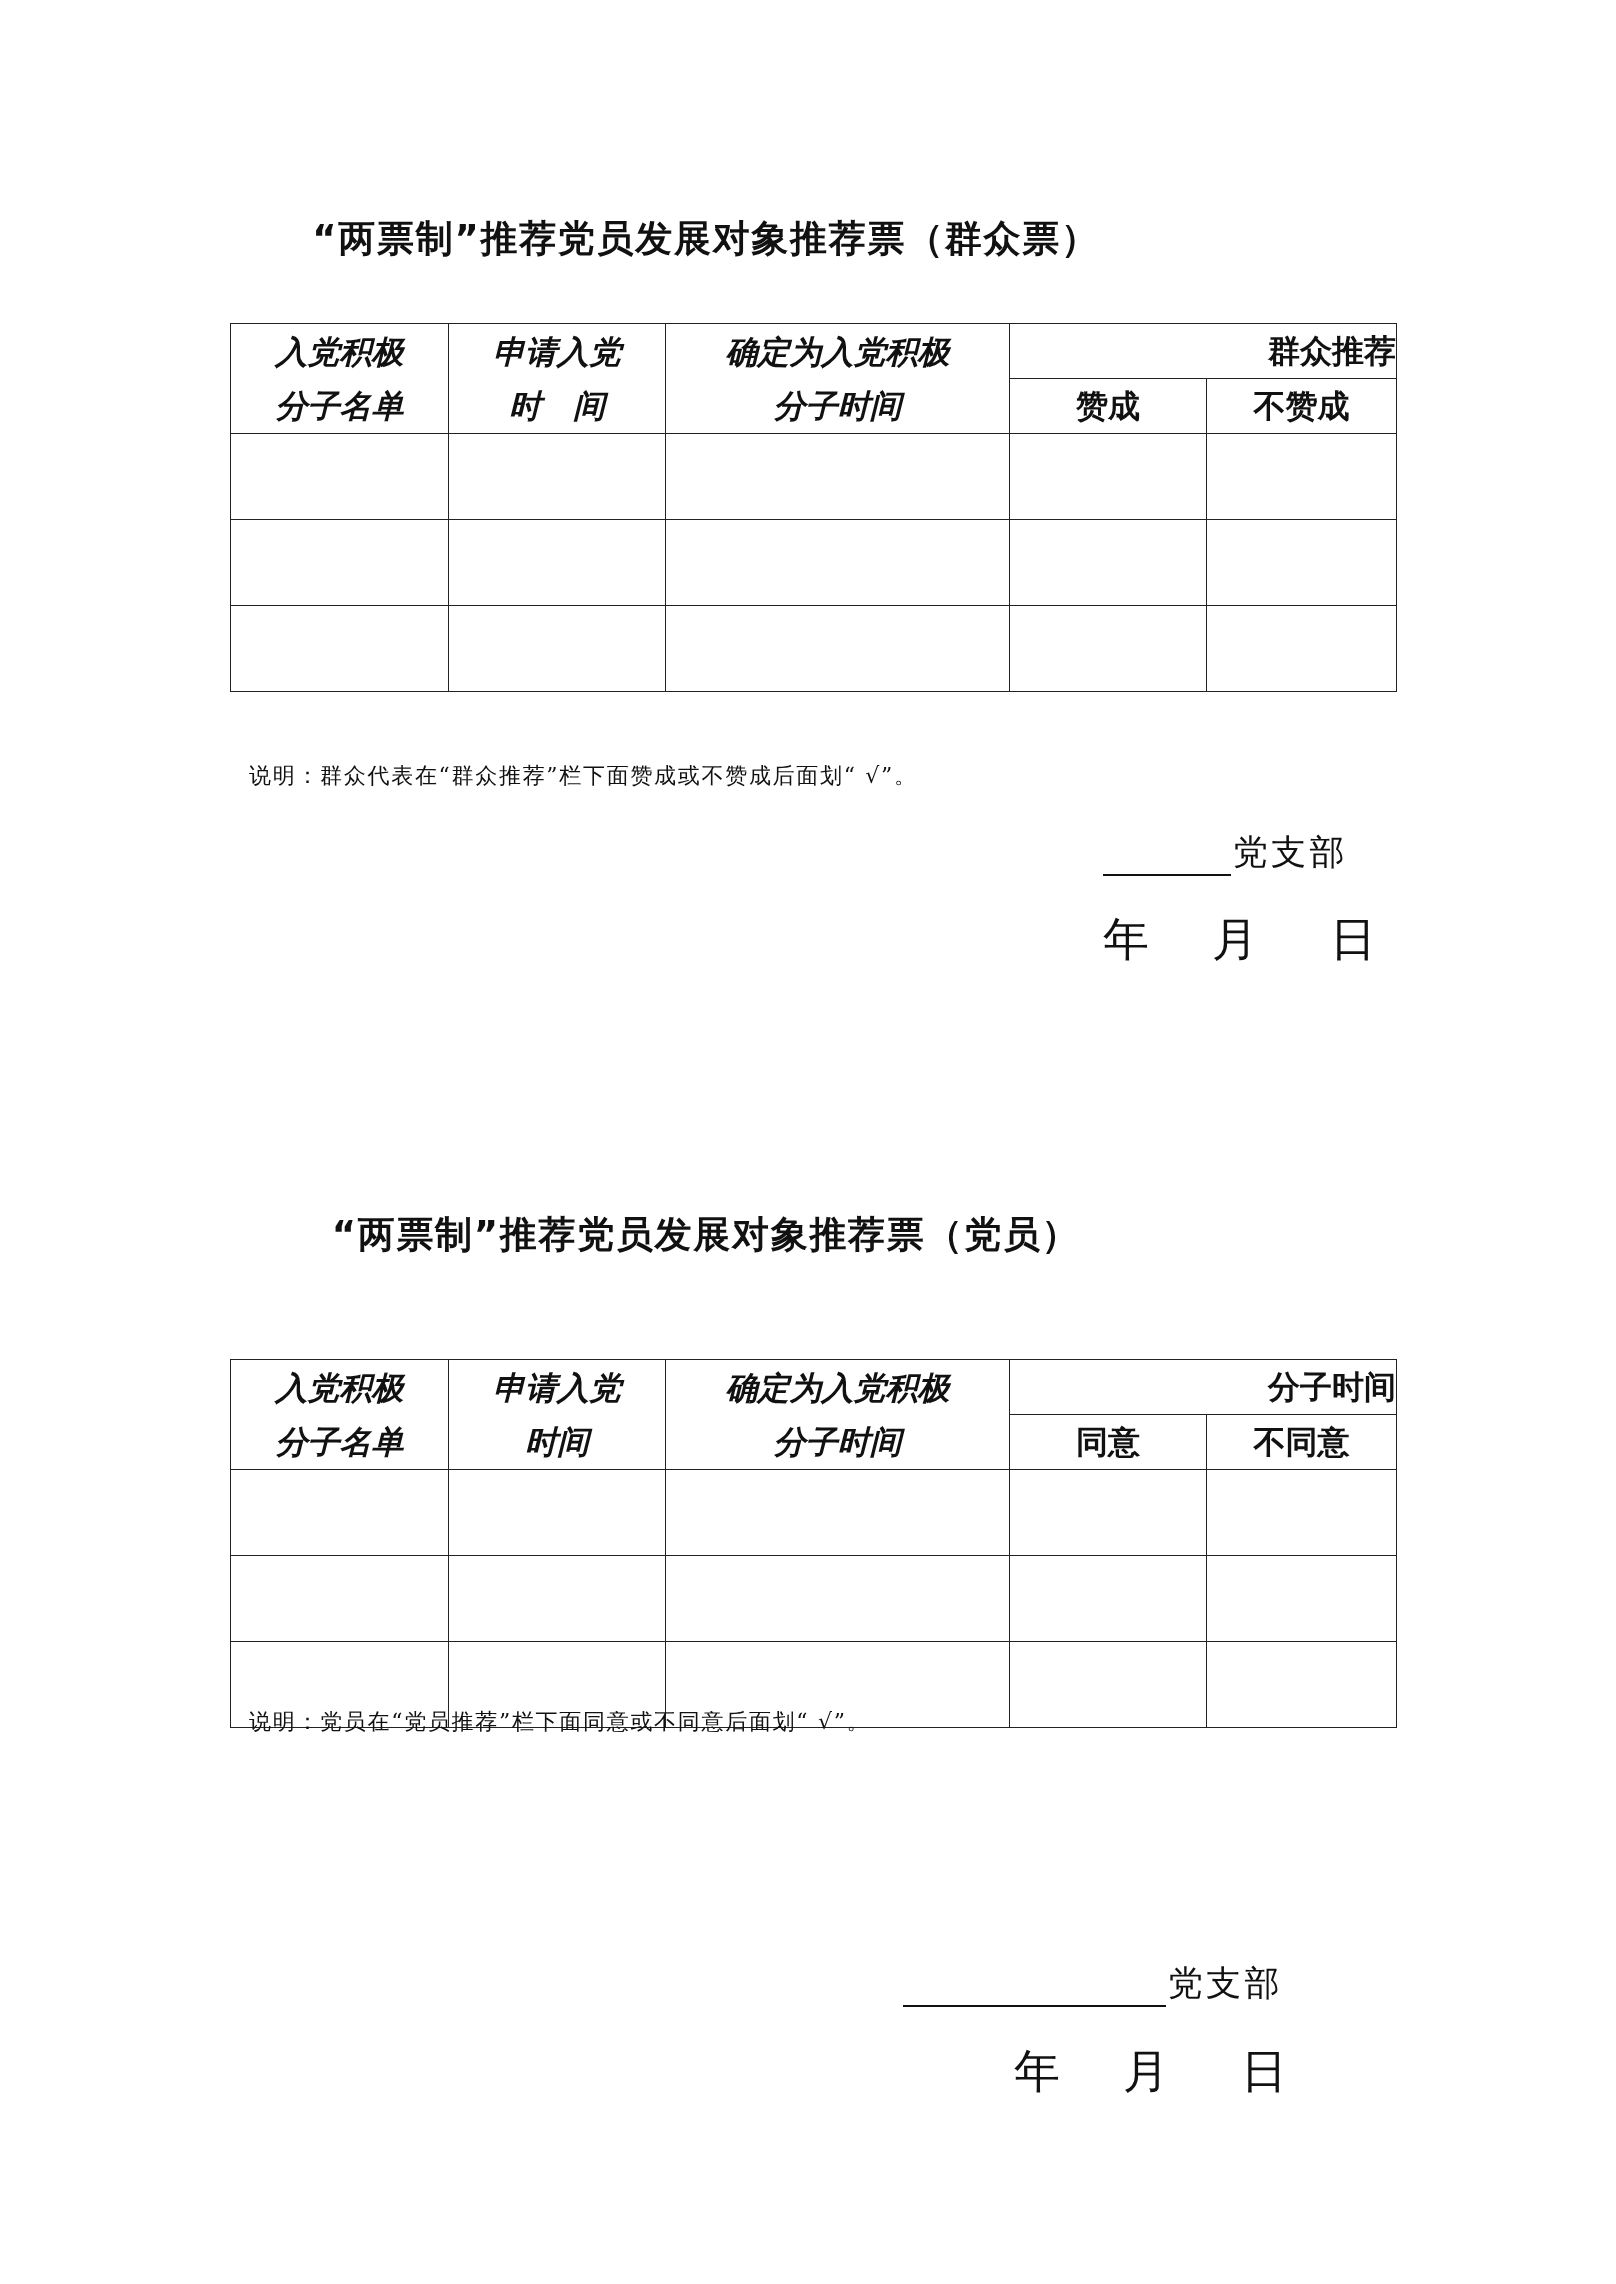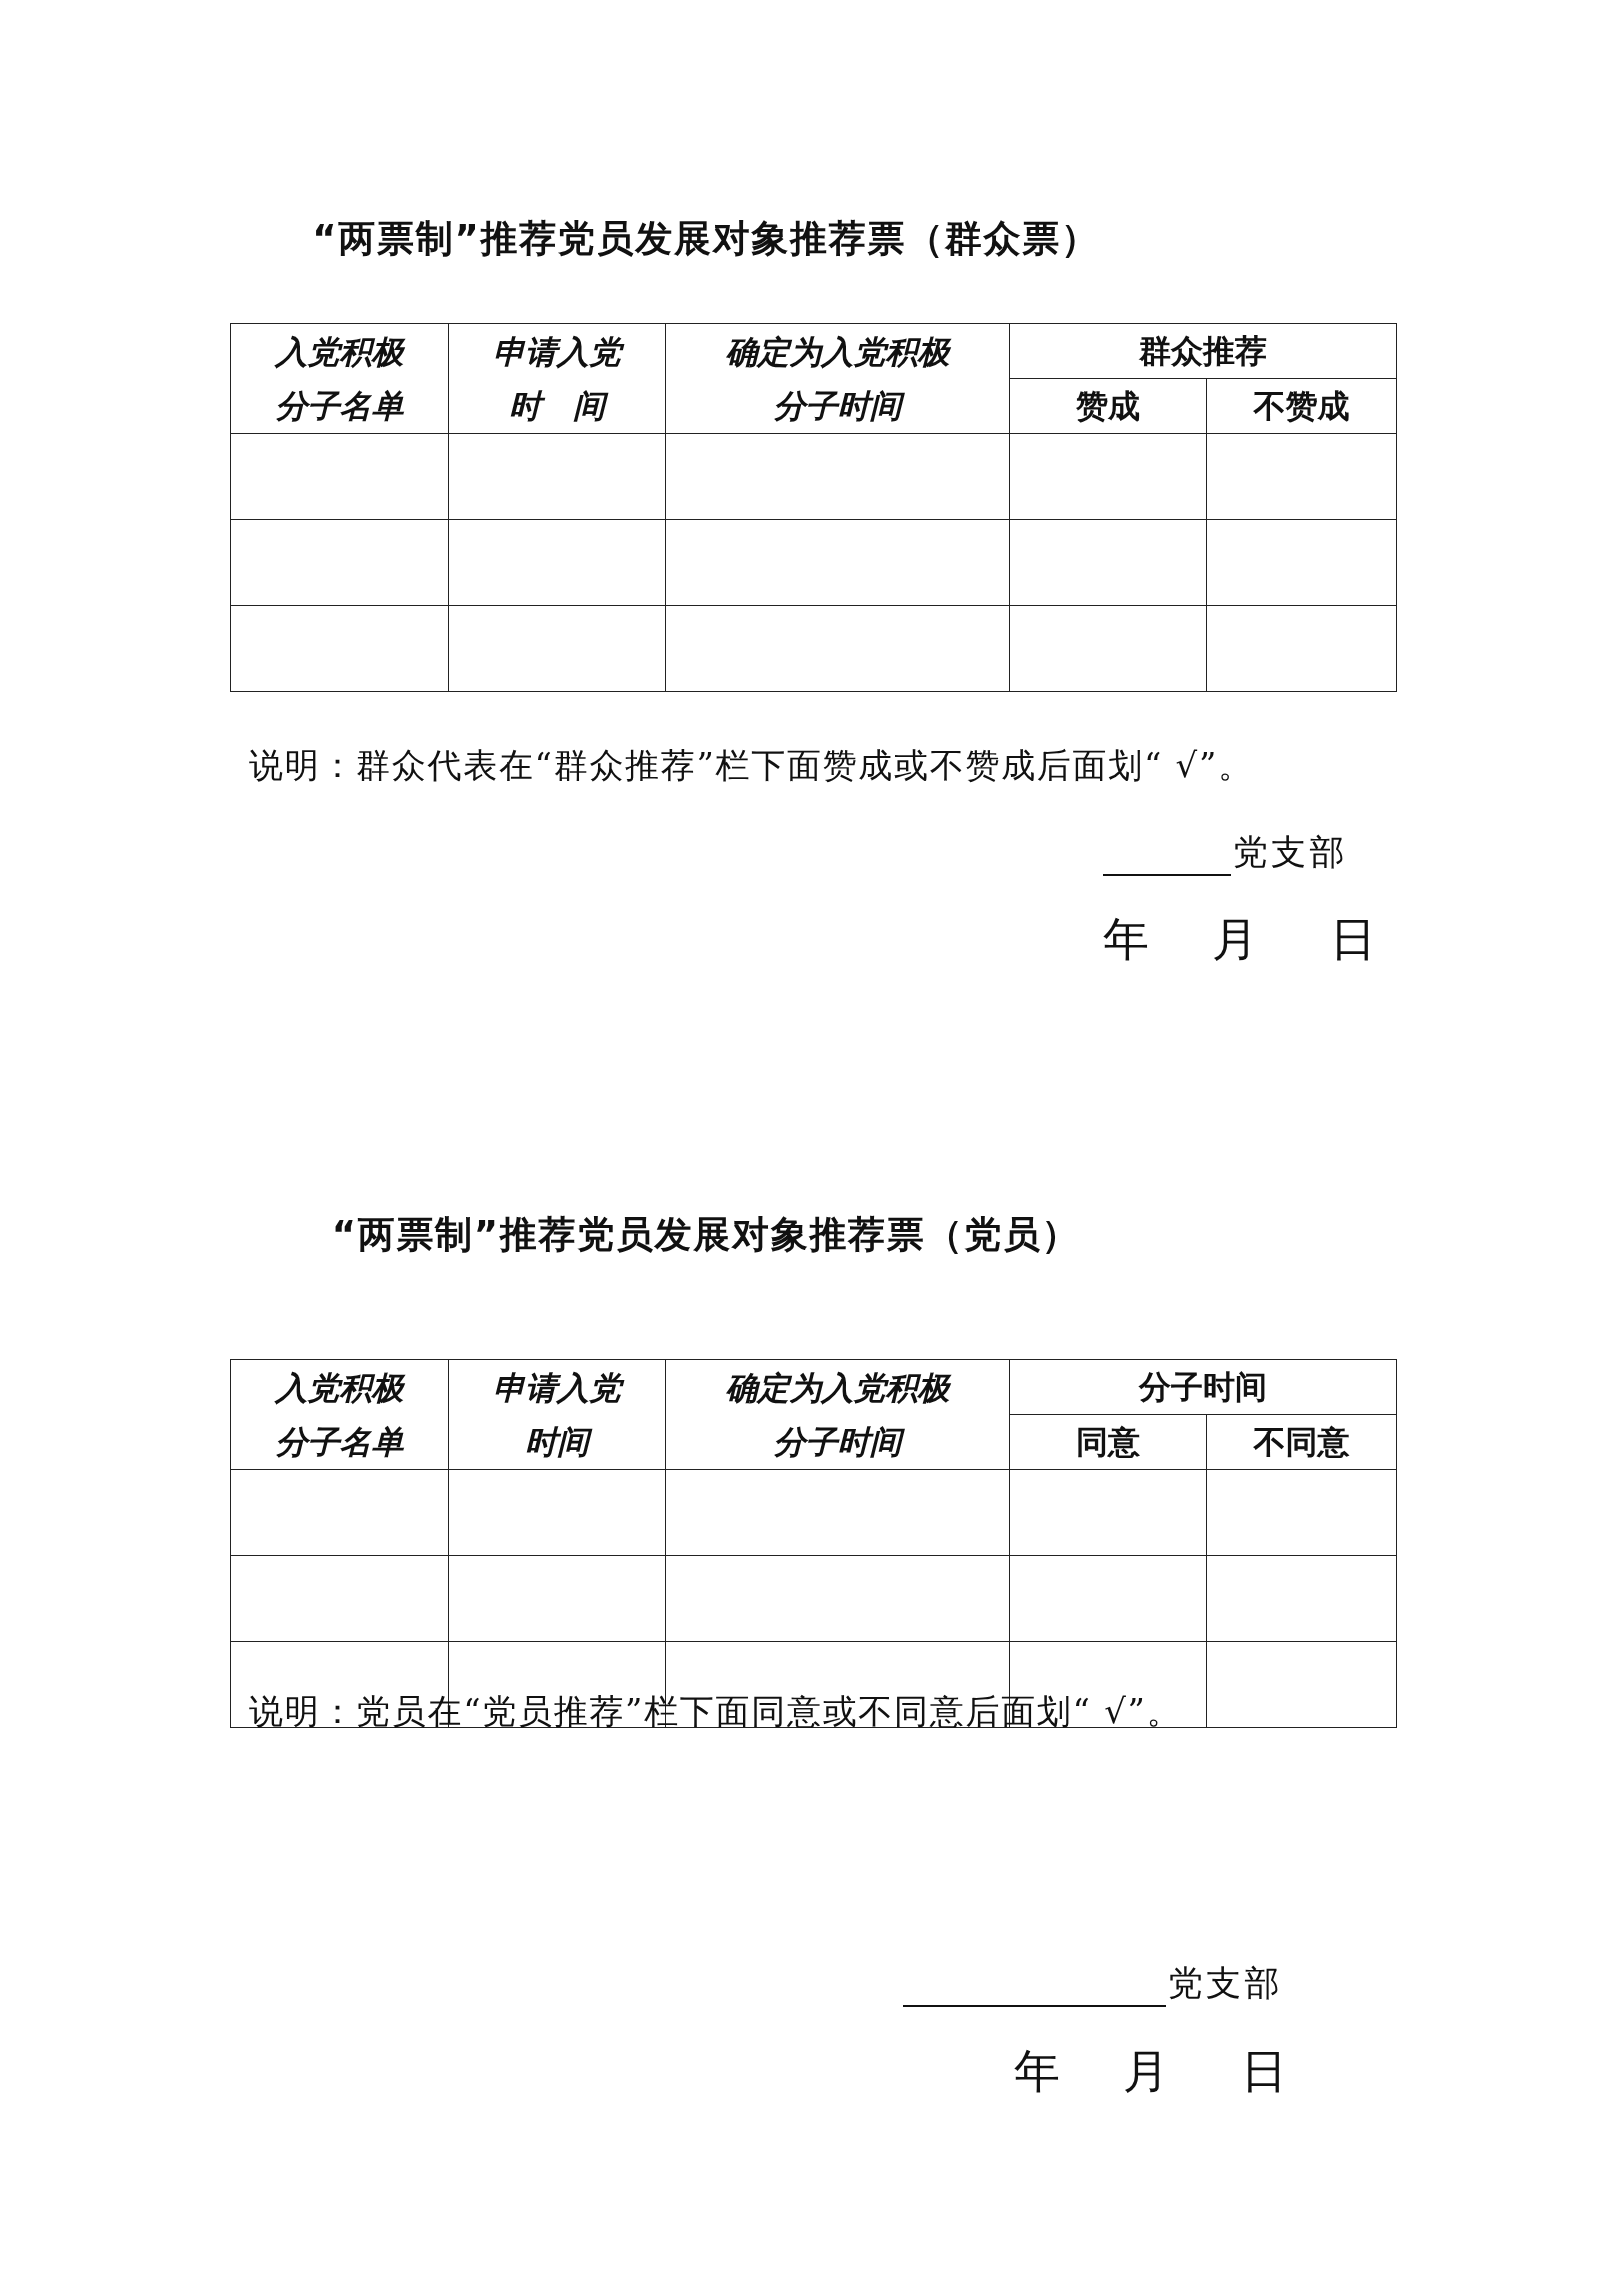--- a/index.html
+++ b/index.html
@@ -14,27 +14,28 @@
   }
   table.ticket {
     position: absolute; left: 230px; width: 1167px;
     border-collapse: collapse; table-layout: fixed;
   }
   table.ticket td {
     border: 1.7px solid #222; padding: 0; text-align: center; vertical-align: middle;
     font-family: "DejaVu Sans", "Liberation Sans", sans-serif;
     font-weight: bold; font-size: 32px; line-height: 54px;
   }
-  table.ticket tr.head1 td.sub { height: 54px; }
+  table.ticket tr.head1 td.sub { height: 54px; text-align: right; }
   table.ticket tr.head2 td { height: 54px; }
   table.ticket tr.body td { height: 85px; }
   .hl { display: block; font-style: italic; }
   .note {
-    position: absolute; left: 249px; font-size: 34px; letter-spacing: 1.7px;
+    position: absolute; left: 249px; font-size: 22px; letter-spacing: 1.7px;
     font-family: "DejaVu Serif", "Liberation Serif", serif;
+    margin-top: 18px;
   }
   .branch {
     position: absolute; font-size: 35px; letter-spacing: 3.4px; white-space: nowrap; text-align: center;
   }
   .branch .blank {
     display: inline-block; border-bottom: 2.5px solid #111; vertical-align: bottom;
     height: 37px; margin-right: 1.7px;
   }
   .date {
     position: absolute; font-size: 46px; white-space: nowrap;

